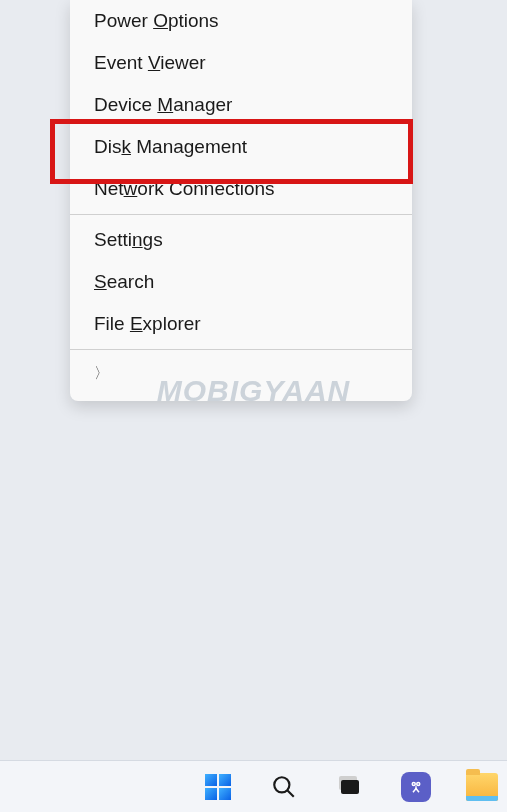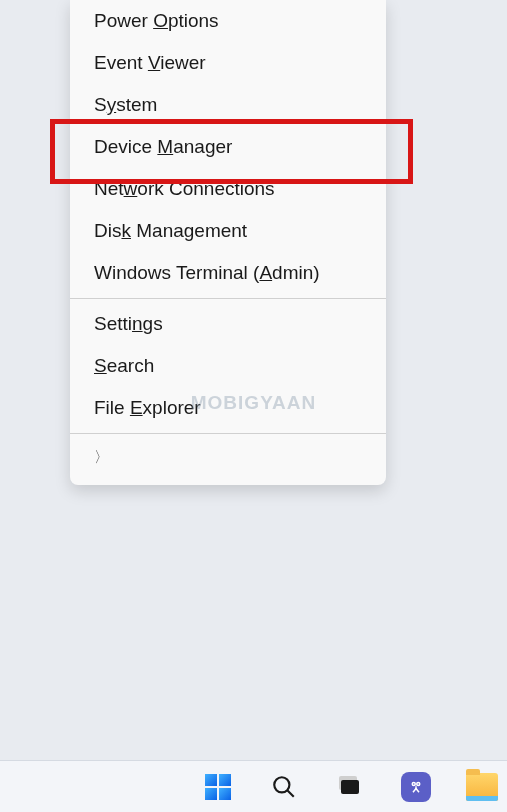--- a/index.html
+++ b/index.html
@@ -12,21 +12,21 @@
       background: #e8ebf0;
       width: 507px;
       height: 812px;
       position: relative;
       overflow: hidden;
     }
     .context-menu {
       position: absolute;
       left: 70px;
       top: 0;
-      width: 316px;
+      width: 342px;
       background: #f9f9f9;
       border-radius: 0 0 8px 8px;
       box-shadow: 0 6px 16px rgba(0,0,0,0.15);
       padding-bottom: 8px;
     }
     .menu-item {
       display: flex;
       align-items: center;
       justify-content: space-between;
       padding: 10px 24px;
@@ -139,55 +139,50 @@
     .explorer-icon::after{
       content:"";
       position:absolute;
       left:0; bottom:0; right:0;
       height:5px;
       background:#5fbef0;
       border-radius:0 0 2px 2px;
     }
     .watermark {
       position:absolute;
-      top: 392px;
+      top: 374px;
       left: 50%;
       transform: translateX(-50%);
-      font-size: 19px;
+      font-size: 30px;
       font-weight: 700;
       letter-spacing: 1px;
       color: rgba(120,140,160,0.35);
       pointer-events:none;
       z-index: 5;
+      font-style: italic;
     }
   </style>
 </head>
 <body>
 
 <div class="context-menu" id="ctx-menu">
     <div class="menu-item">
       <span class="menu-label">Power <span class="underline-char">O</span>ptions</span>
     </div>
     <div class="menu-item">
       <span class="menu-label">Event <span class="underline-char">V</span>iewer</span>
     </div>
     <div class="menu-item">
-      <span class="menu-label">S<span class="underline-char">y</span>stem</span>
-    </div>
-    <div class="menu-item">
       <span class="menu-label">Device <span class="underline-char">M</span>anager</span>
     </div>
     <div class="menu-item">
+      <span class="menu-label">Dis<span class="underline-char">k</span> Management</span>
+    </div>
+    <div class="menu-item">
       <span class="menu-label">Net<span class="underline-char">w</span>ork Connections</span>
-    </div>
-    <div class="menu-item">
-      <span class="menu-label">Dis<span class="underline-char">k</span> Management</span>
-    </div>
-    <div class="menu-item">
-      <span class="menu-label">Windows Terminal (<span class="underline-char">A</span>dmin)</span>
     </div>
     <div class="separator"></div>
     <div class="menu-item">
       <span class="menu-label">Setti<span class="underline-char">n</span>gs</span>
     </div>
     <div class="menu-item">
       <span class="menu-label"><span class="underline-char">S</span>earch</span>
     </div>
     <div class="menu-item">
       <span class="menu-label">File <span class="underline-char">E</span>xplorer</span>

